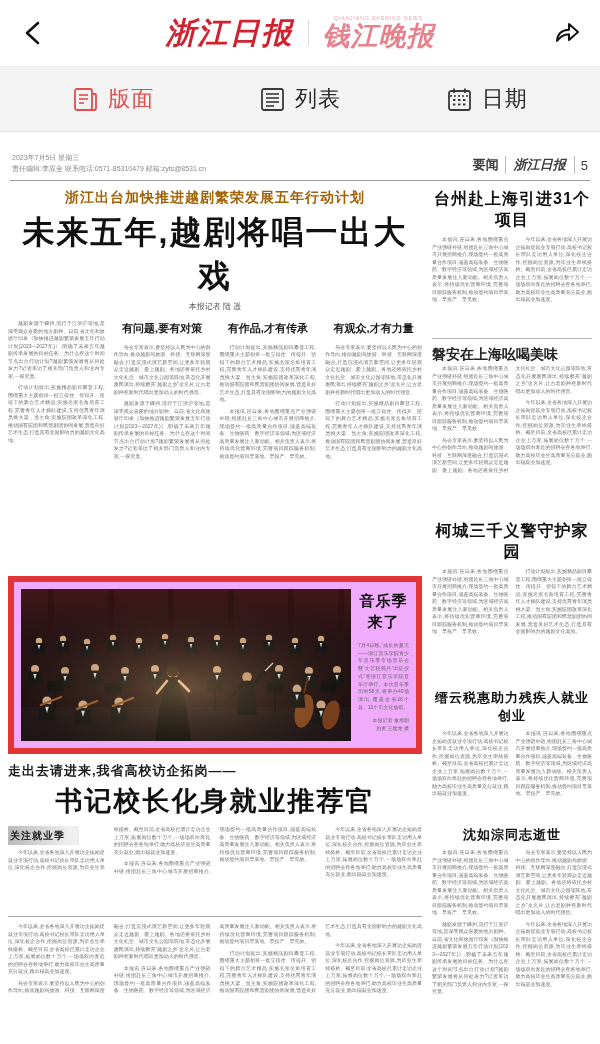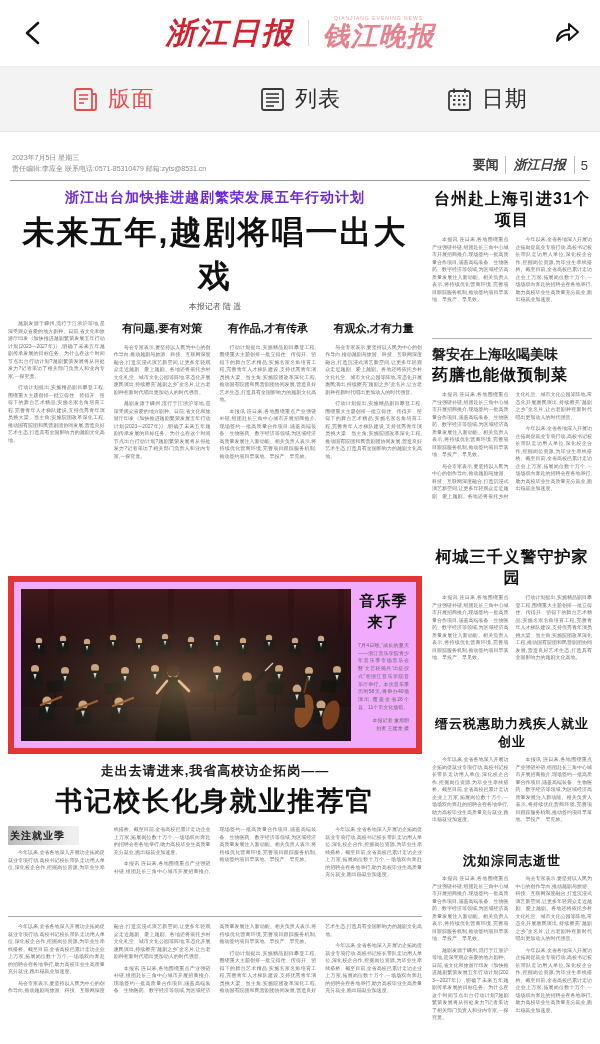--- a/index.html
+++ b/index.html
@@ -38,21 +38,21 @@
   .mast-right .sec { font-weight:bold; font-family:Liberation Mono, monospace;margin-left:24px; }
   .mast-right .paper-name { font-style:italic; font-weight:bold; margin:0 6px; padding:0 8px;
     border-left:1px solid #bbb; border-right:1px solid #bbb;
     font-family:"Liberation Serif", serif; }
   .mast-rule { border:none; border-top:1px solid #9a9a9a; margin:0 2px 8px 2px; }
 
   .page-body { display:flex; gap:10px; }
   .col-main { width:414px; flex:none; }
   .col-right { flex:1; min-width:0; }
 
-  h2.kicker { text-align:center; font-size:14px; font-weight:bold; color:#6d28d9;
+  h2.kicker { text-align:center; font-size:14px; font-weight:bold; color:#a16207;
     letter-spacing:1px; }
   h1.headline { text-align:center; font-size:32px; font-weight:900; color:#111;
     letter-spacing:2px; margin:4px 0 2px 0; }
   .byline { text-align:center; font-size:8px; color:#555; margin-bottom:8px; }
 
   .body-txt { font-size:5px; line-height:1.5; color:#6e6e6e; text-align:justify;
     word-break:break-all; overflow:hidden; }
   .cols4 { column-count:4; column-gap:9px; }
   .cols2 { column-count:2; column-gap:7px; }
   .body-txt p { margin-bottom:4px; text-indent:10px; }
@@ -64,21 +64,21 @@
     display:flex; gap:7px; background:#f0abfc; }
   .photo { flex:none; width:330px; height:152px; }
   .photo svg { width:100%; height:100%; display:block; }
   .photo-side { flex:1; display:flex; flex-direction:column; }
   .photo-title { font-size:15px; font-weight:900; color:#111; text-align:center;
     line-height:1.35; margin:2px 0 10px 0; letter-spacing:1px; }
   .photo-cap { font-size:5px; line-height:1.55; color:#666; text-align:justify;
     word-break:break-all; }
   .photo-credit { font-size:5px; color:#666; text-align:right; margin-top:4px; line-height:1.6; }
 
-  h2.kicker2 { text-align:center; font-size:13px; font-weight:bold; color:#1c1c1c;
+  h2.kicker2 { text-align:left; font-size:13px; font-weight:bold; color:#1c1c1c;
     letter-spacing:1px; margin-top:2px; }
   h1.headline2 { text-align:center; font-size:27px; font-weight:900; color:#111;
     letter-spacing:2px; margin:3px 0 7px 0; }
   .jobs-tag { display:inline-block; font-size:10px; font-weight:bold; color:#222;
     letter-spacing:1px; padding:2px 14px 2px 2px; margin-bottom:4px;
     background:linear-gradient(to right,#b9b9b9,#efefef 85%); }
   .sect-rule { border:none; border-top:1px solid #aaa; margin:6px 0; }
 
   
   .ra { margin-bottom:6px; }
@@ -338,21 +338,20 @@
         <h3 class="ra-head">台州赴上海引进31个项目</h3>
         <div class="body-txt cols2 h95">
           <p>本报讯 连日来,各地围绕重点产业强链补链,组团赴长三角中心城市开展招商推介,现场签约一批高质量合作项目,涵盖高端装备、生物医药、数字经济等领域,为区域经济高质量发展注入新动能。相关负责人表示,将持续优化营商环境,完善项目跟踪服务机制,推动签约项目早落地、早投产、早见效。</p>
           <p>今年以来,全省各地深入开展访企拓岗促就业专项行动,高校书记校长带队走访用人单位,深化校企合作,挖掘岗位资源,为毕业生牵线搭桥。截至目前,全省高校已累计走访企业上万家,拓展岗位数十万个,一场场双向奔赴的招聘会在各地举行,助力高校毕业生高质量充分就业,跑出稳就业加速度。</p>
         </div>
       </article>
       <hr class="ra-rule">
 
       <article class="ra">
         <div class="ra-kicker">磐安在上海吆喝美味</div>
-        <h3 class="ra-head left">药膳也能做预制菜</h3>
         <div class="body-txt cols2 h150">
           <p>本报讯 连日来,各地围绕重点产业强链补链,组团赴长三角中心城市开展招商推介,现场签约一批高质量合作项目,涵盖高端装备、生物医药、数字经济等领域,为区域经济高质量发展注入新动能。相关负责人表示,将持续优化营商环境,完善项目跟踪服务机制,推动签约项目早落地、早投产、早见效。</p>
           <p>与会专家表示,要坚持以人民为中心的创作导向,推动越剧与旅游、科技、互联网深度融合,打造沉浸式演艺新空间,让更多年轻观众走近越剧、爱上越剧。各地还将依托乡村文化礼堂、城市文化公园等阵地,常态化开展惠民演出,持续擦亮“越剧之乡”金名片,让古老剧种在新时代唱出更加动人的时代强音。</p>
           <p>今年以来,全省各地深入开展访企拓岗促就业专项行动,高校书记校长带队走访用人单位,深化校企合作,挖掘岗位资源,为毕业生牵线搭桥。截至目前,全省高校已累计走访企业上万家,拓展岗位数十万个,一场场双向奔赴的招聘会在各地举行,助力高校毕业生高质量充分就业,跑出稳就业加速度。</p>
         </div>
       </article>
 
       <article class="ra">
         <h3 class="ra-head">柯城三千义警守护家园</h3>
         <div class="body-txt cols2 h115">

